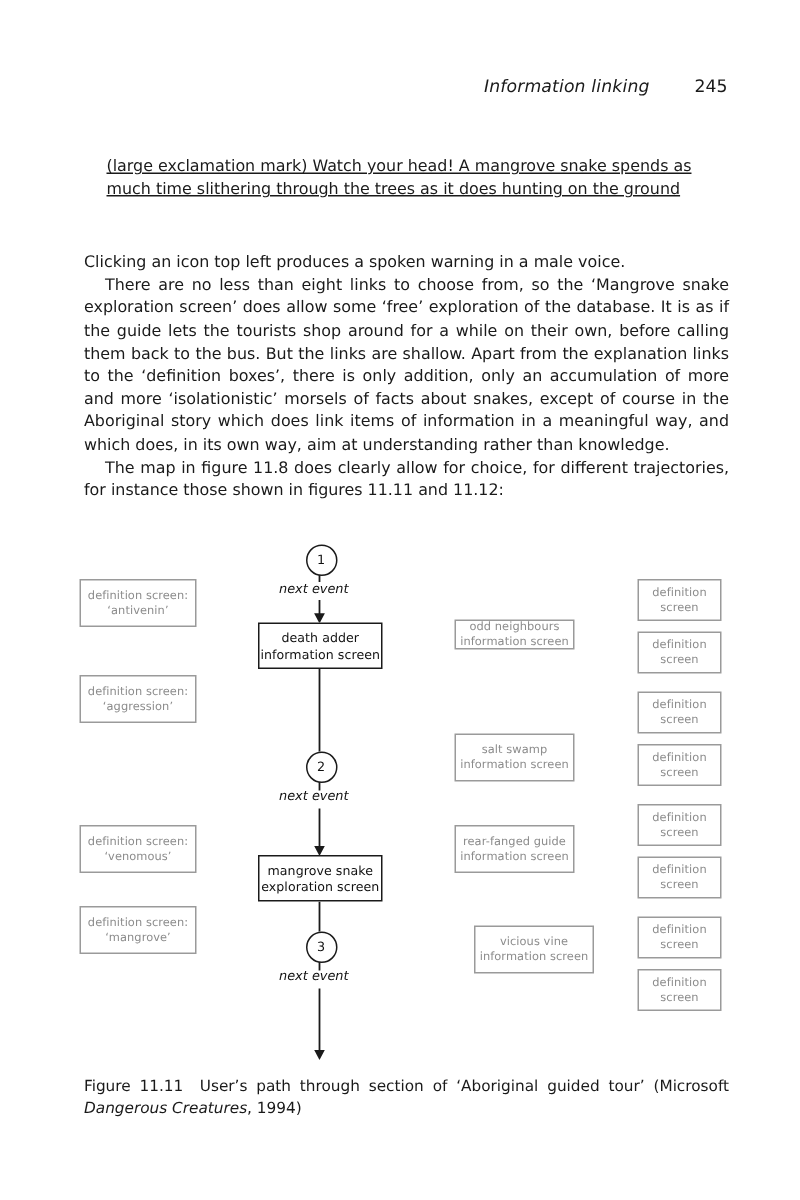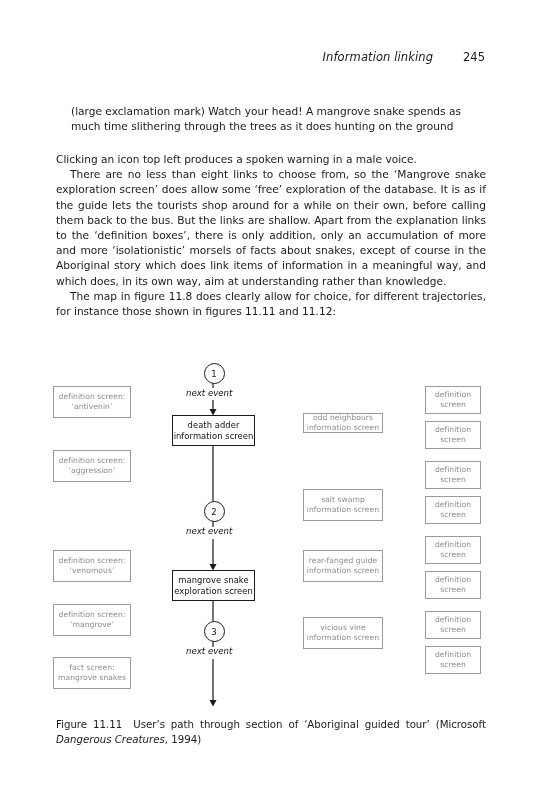--- a/index.html
+++ b/index.html
@@ -140,21 +140,21 @@
 </style>
 </head>
 <body>
 
 <div class="running-head">
   <span class="rh-title">Information linking</span>
   <span class="rh-page">245</span>
 </div>
 
 <div class="content">
-  <p class="quote" style="margin-bottom:18px;">(large exclamation mark) Watch your head! A mangrove snake spends as much time slithering through the trees as it does hunting on the ground</p>
+  <p class="quote" style="margin-bottom:34px;text-decoration:underline;">(large exclamation mark) Watch your head! A mangrove snake spends as much time slithering through the trees as it does hunting on the ground</p>
   <p class="para">Clicking an icon top left produces a spoken warning in a male voice.</p>
   <p class="para indent">There are no less than eight links to choose from, so the ‘Mangrove snake exploration screen’ does allow some ‘free’ exploration of the database. It is as if the guide lets the tourists shop around for a while on their own, before calling them back to the bus. But the links are shallow. Apart from the explanation links to the ‘definition boxes’, there is only addition, only an accumulation of more and more ‘isolationistic’ morsels of facts about snakes, except of course in the Aboriginal story which does link items of information in a meaningful way, and which does, in its own way, aim at understanding rather than knowledge.</p>
   <p class="para indent">The map in figure 11.8 does clearly allow for choice, for different trajectories, for instance those shown in figures 11.11 and 11.12:</p>
 </div>
 
 <div class="figure">
 
   <svg class="flow-svg">
     <defs>
       <marker id="arrowhead" markerWidth="7" markerHeight="7" refX="2.6" refY="3" orient="auto">
@@ -193,26 +193,20 @@
       <span>definition screen:</span>
       <span>‘venomous’</span>
     </div>
   </div>
   <div class="node gray" style="left:53px; top:249px; width:78px; height:32px;">
     <div>
       <span>definition screen:</span>
       <span>‘mangrove’</span>
     </div>
   </div>
-  <div class="node gray" style="left:53px; top:302px; width:78px; height:32px;">
-    <div>
-      <span>fact screen:</span>
-      <span>mangrove snakes</span>
-    </div>
-  </div>
 
   <div class="event-circle" style="left:203.5px; top:8px;">1</div>
   <div class="edge-label" style="left:186px; top:33px;">next event</div>
 
   <div class="node black" style="left:172px; top:60px; width:83px; height:31px;">
     <div>
       <span>death adder</span>
       <span>information screen</span>
     </div>
   </div>
@@ -241,21 +235,21 @@
       <span>salt swamp</span>
       <span>information screen</span>
     </div>
   </div>
   <div class="node gray" style="left:303px; top:195px; width:80px; height:32px;">
     <div>
       <span>rear-fanged guide</span>
       <span>information screen</span>
     </div>
   </div>
-  <div class="node gray" style="left:303px; top:262px; width:80px; height:32px;">
+  <div class="node gray" style="left:316px; top:262px; width:80px; height:32px;">
     <div>
       <span>vicious vine</span>
       <span>information screen</span>
     </div>
   </div>
 
   <div class="node gray" style="left:425px; top:31px; width:56px; height:28px;">
     <div>
       <span>definition</span>
       <span>screen</span>

